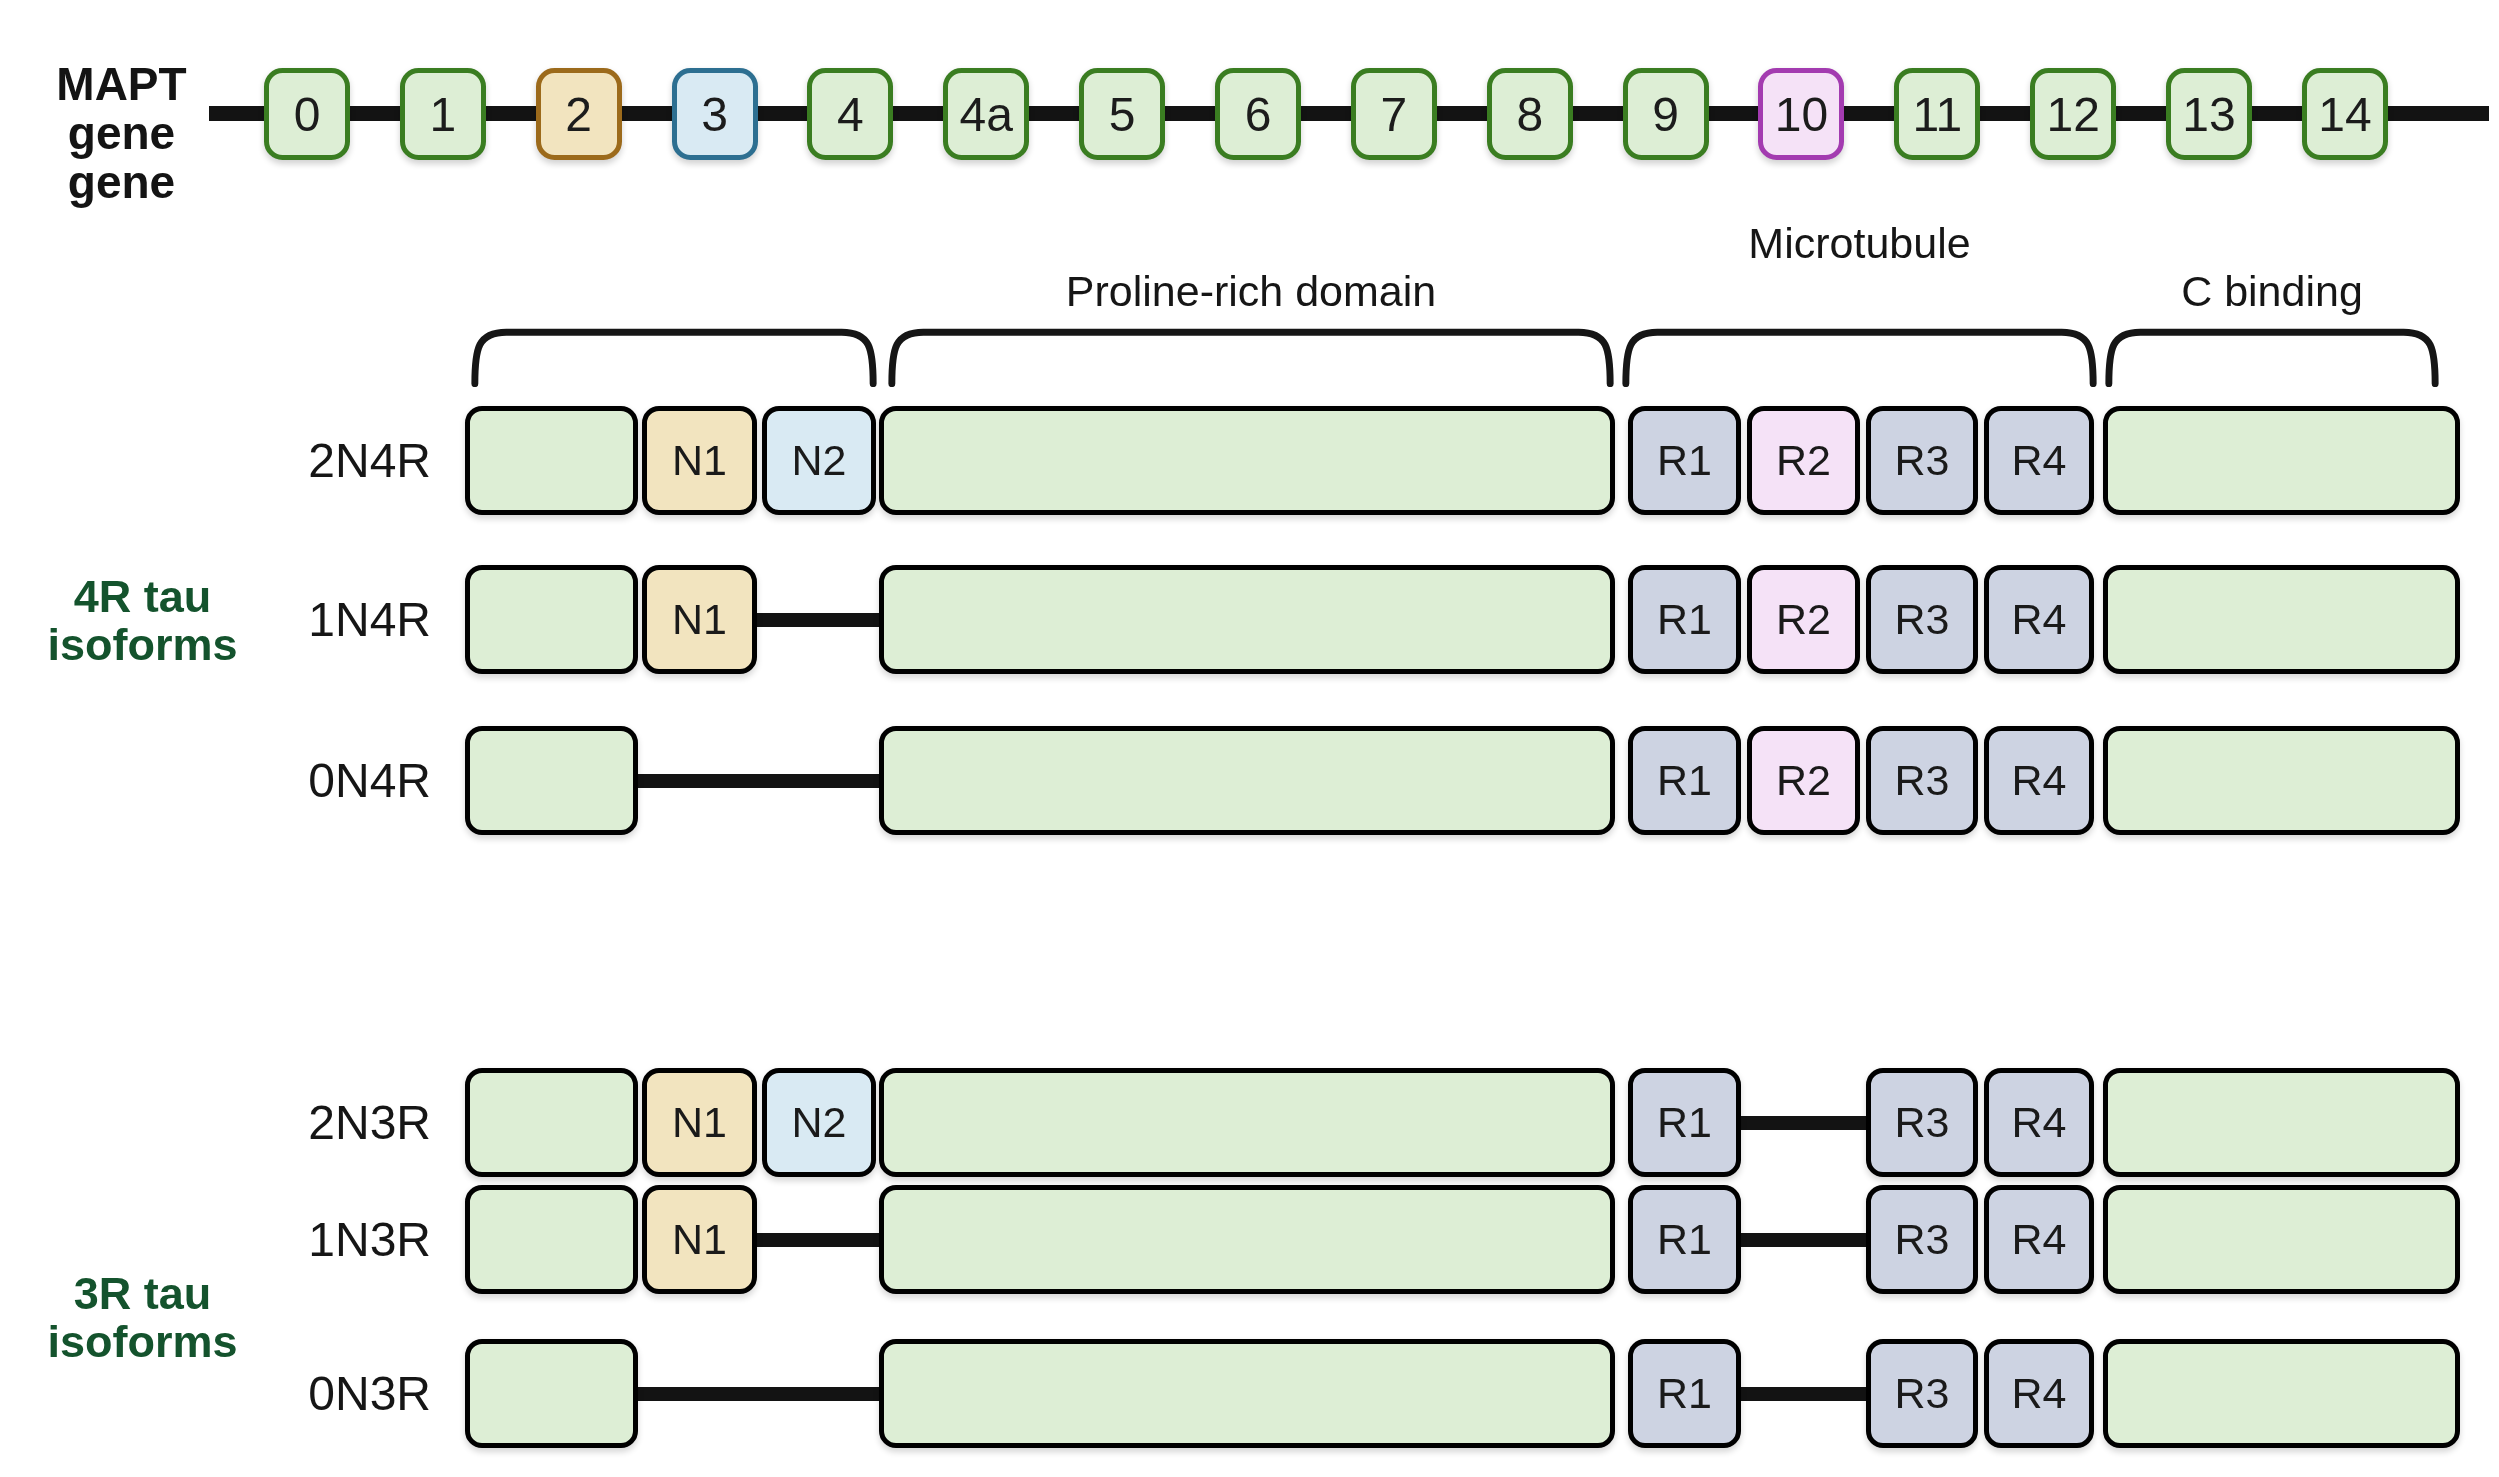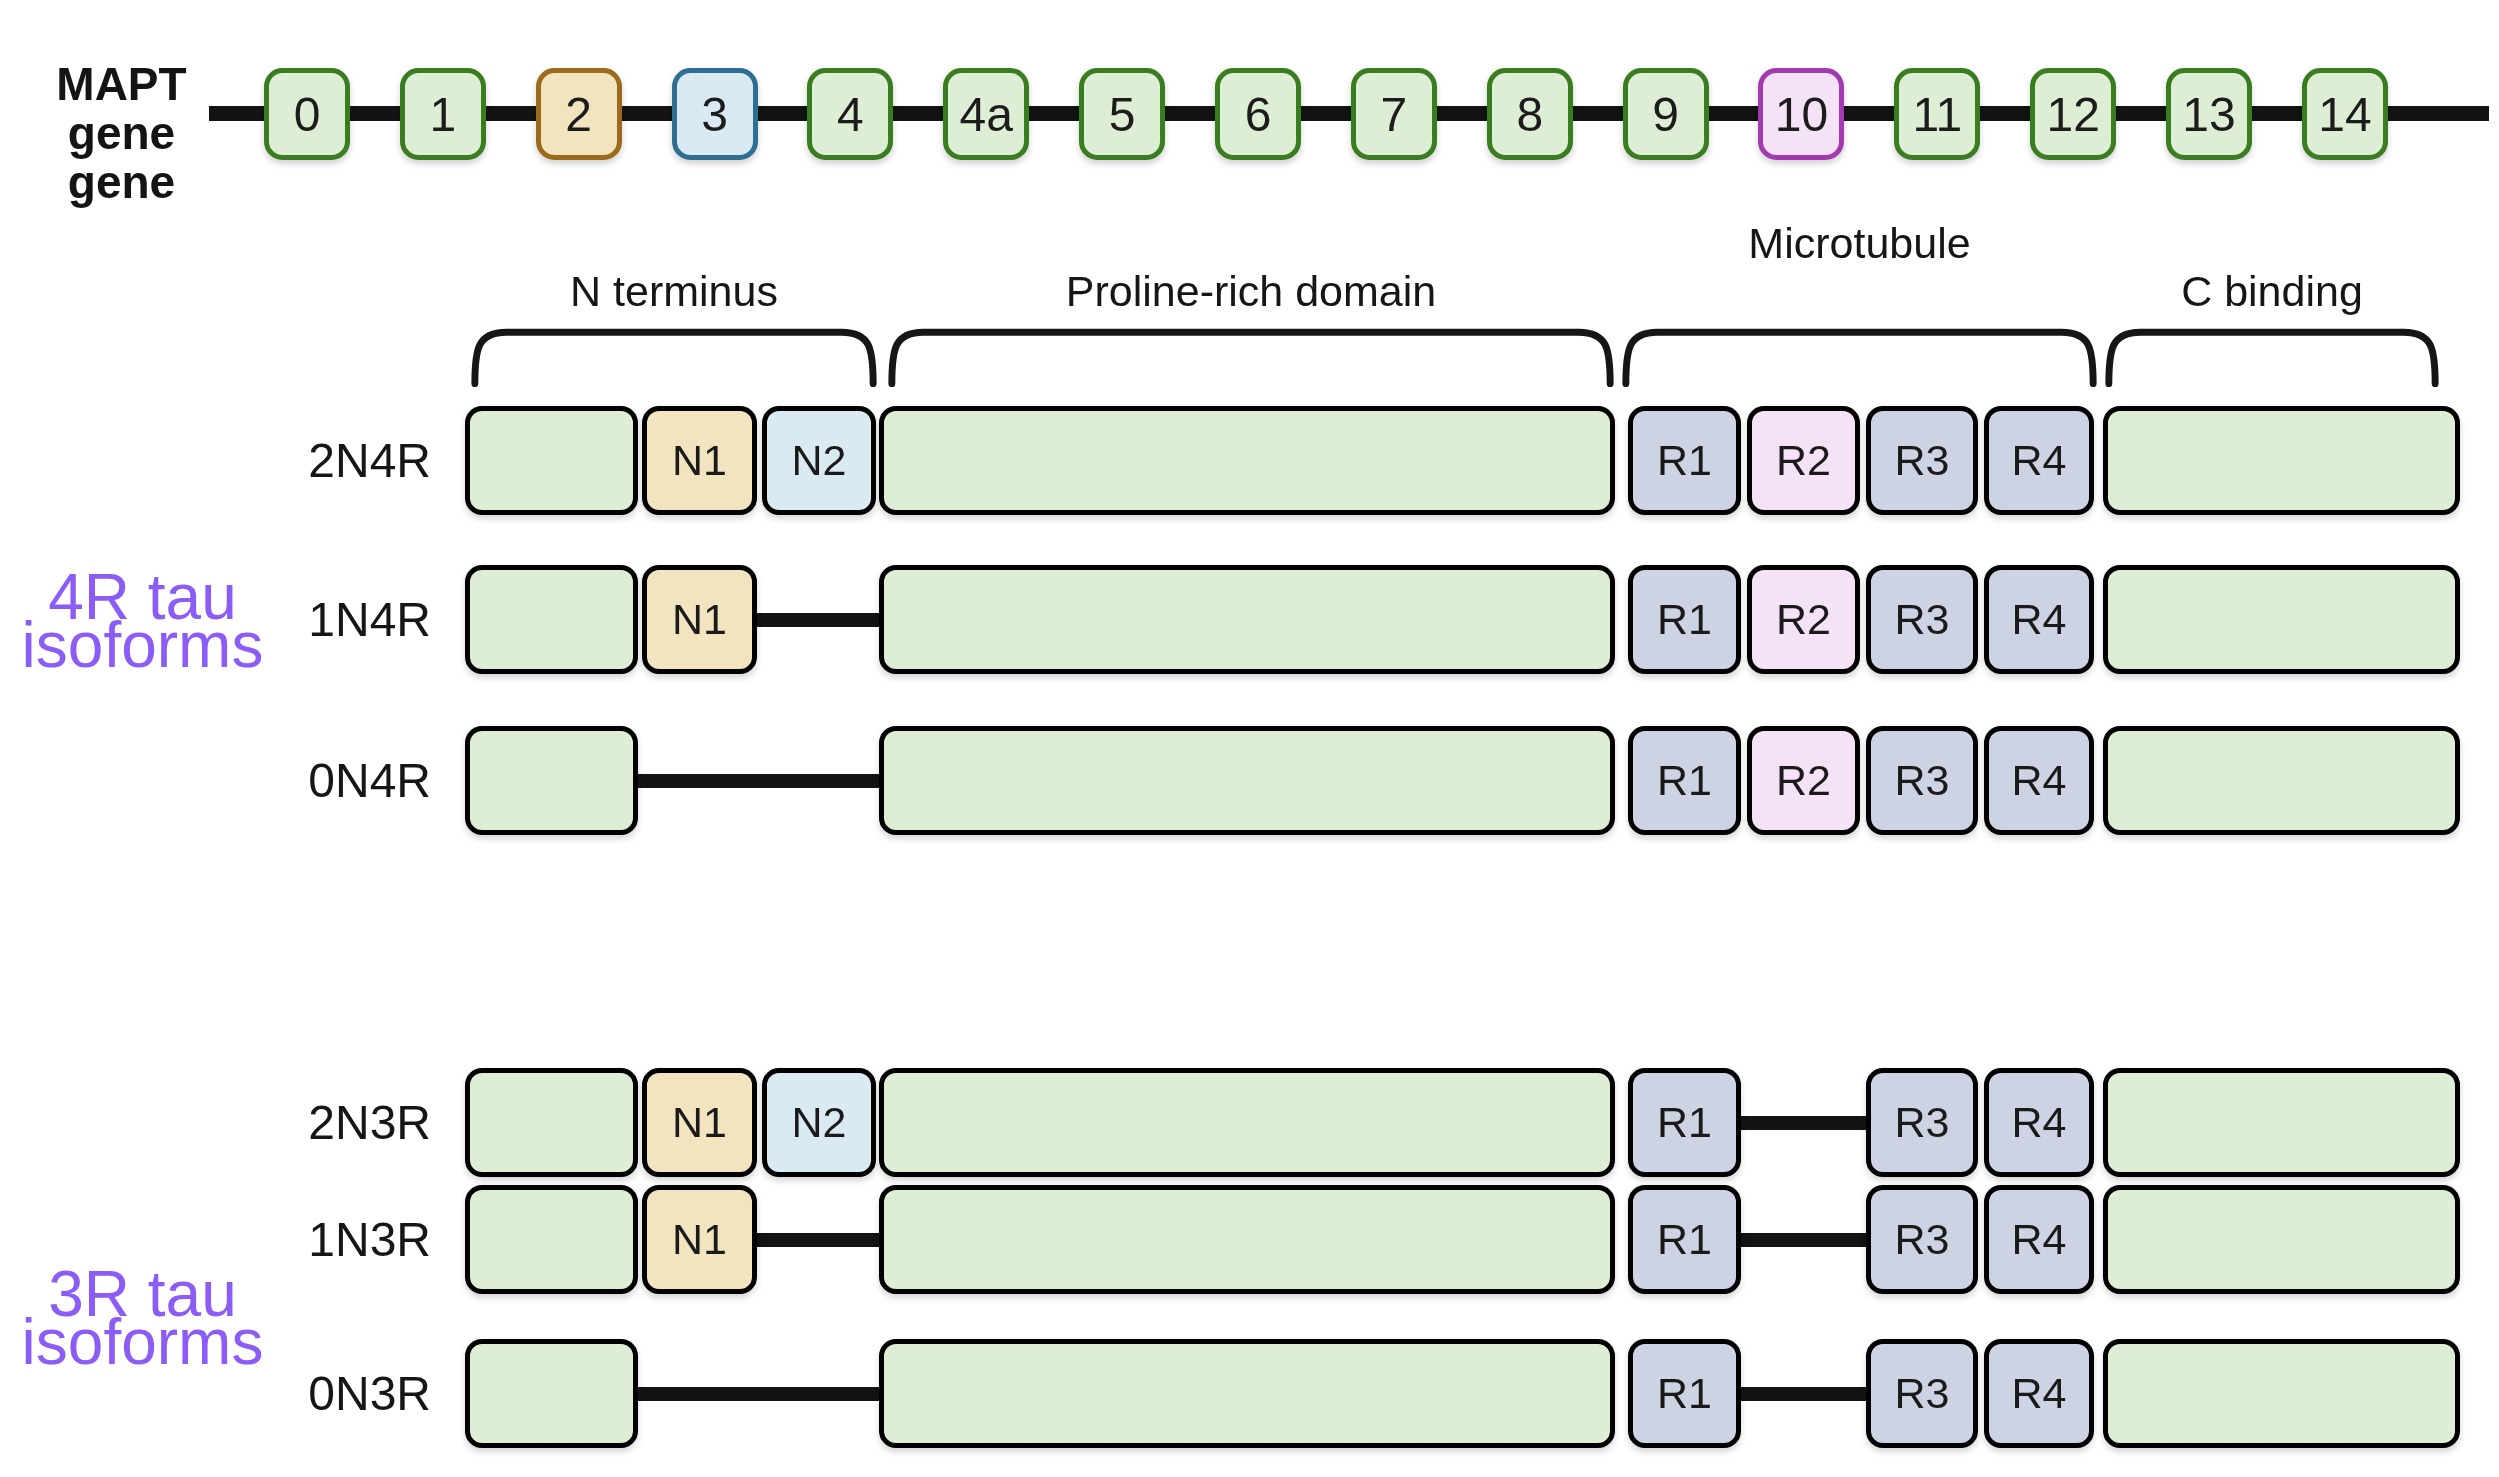--- a/index.html
+++ b/index.html
@@ -38,21 +38,21 @@
     display:flex;align-items:center;justify-content:flex-end;
     font-size:48px;color:#161616;}
   .seg{position:absolute;top:0;height:109px;border-radius:17px;border:5.4px solid;box-sizing:border-box;
     display:flex;align-items:center;justify-content:center;z-index:2;
     box-shadow:0 3.8px 6.2px rgba(0,0,0,0.16);}
   .seg-label{font-size:43px;color:#1a1a1a;}
   .connector{position:absolute;top:48px;height:14px;background:var(--line_black);z-index:1;}
 
   
   .group-label{position:absolute;left:11.5px;width:262px;text-align:center;
-    font-size:64px;line-height:48px;font-weight:normal;color:#8b5cf6;}
+    font-size:45px;line-height:48px;font-weight:bold;color:#14532d;}
 </style>
 </head>
 <body>
 
 <div id="canvas">
     <div class="gene-label">
       <div>MAPT</div>
       <div>gene</div>
       <div>gene</div>
     </div>
@@ -100,23 +100,20 @@
       <div class="exon-box green">
         <span class="exon-num">12</span>
       </div>
       <div class="exon-box green">
         <span class="exon-num">13</span>
       </div>
       <div class="exon-box green">
         <span class="exon-num">14</span>
       </div>
     </div>
-    <div class="domain-label" style="left: 471px; width: 406px; top: 268px;">
-      <div>N terminus</div>
-    </div>
     <svg width="406" height="65" class="brace" style="left: 471px;" viewBox="0 0 528 84">
       <path d="M 5 80 C 5 34 9 13 46 13 L 482 13 C 519 13 523 34 523 80"></path>
     </svg>
     <div class="domain-label" style="left: 888px; width: 726px; top: 268px;">
       <div>Proline-rich domain</div>
     </div>
     <svg width="726" height="65" class="brace" style="left: 888px;" viewBox="0 0 944 84">
       <path d="M 5 80 C 5 34 9 13 46 13 L 898 13 C 935 13 939 34 939 80"></path>
     </svg>
     <div class="domain-label" style="left: 1622px; width: 475px; top: 220px;">

